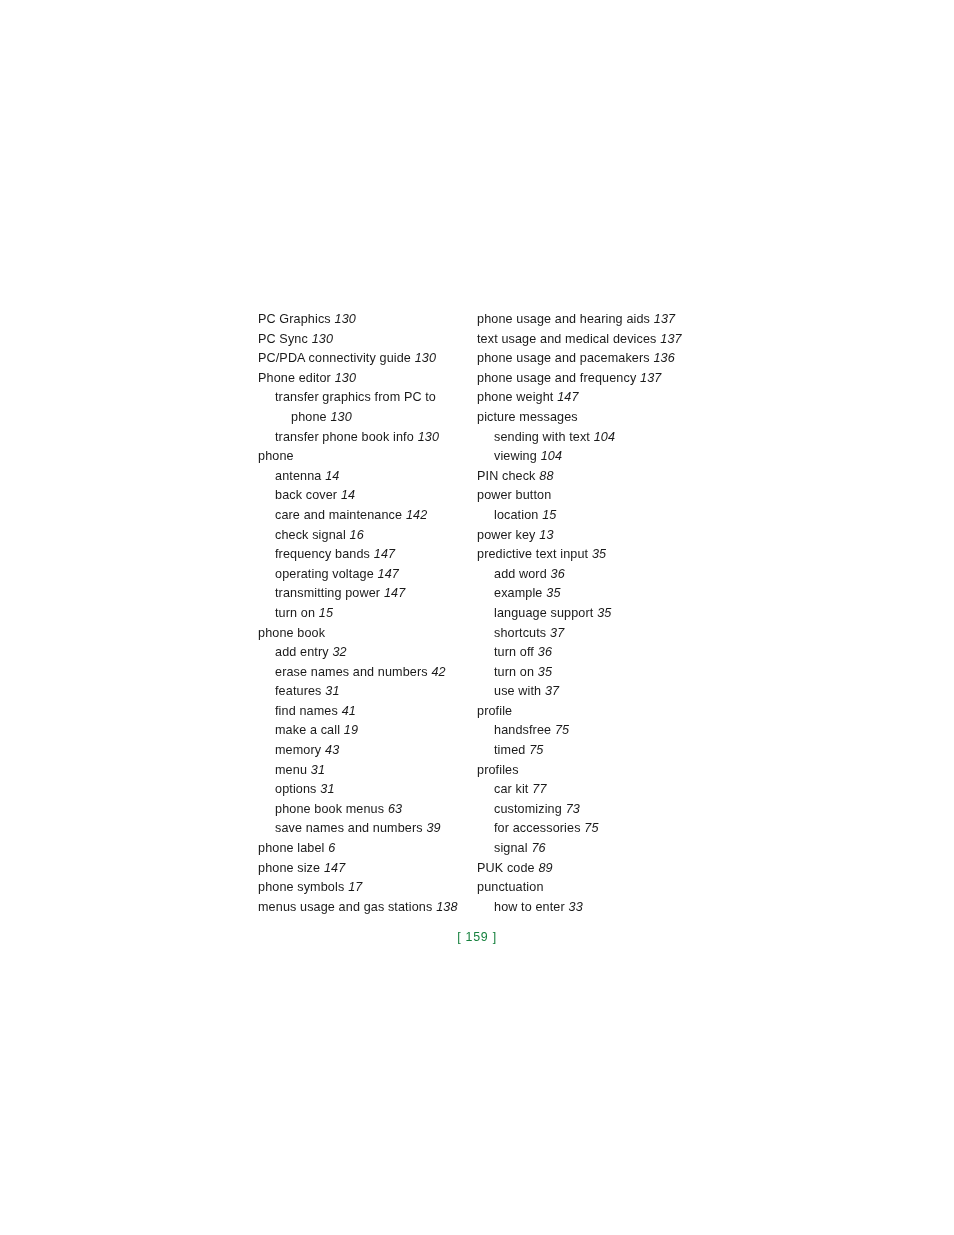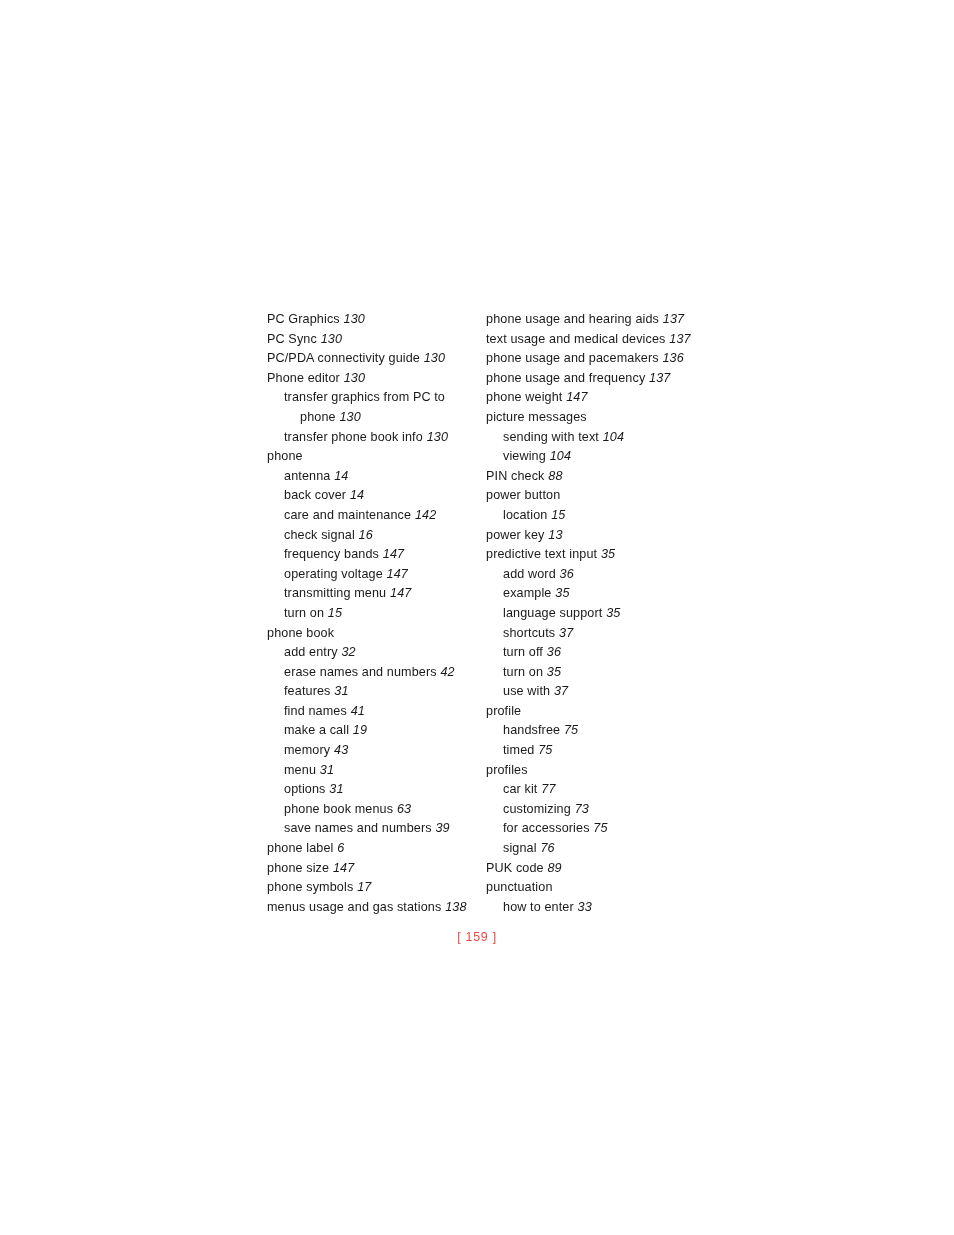--- a/index.html
+++ b/index.html
@@ -20,21 +20,21 @@
     position: absolute;
     left: 0;
     top: 0;
     width: 954px;
     height: 1235px;
   }
 
   
   .index-columns {
     position: absolute;
-    left: 267px;
+    left: 258px;
     top: 310px;
     width: 440px;
     display: flex;
     flex-direction: row;
     align-items: center;
   }
 
   .index-column {
     width: 215px;
     flex: 0 0 215px;
@@ -66,21 +66,21 @@
 
   
   .page-number {
     position: absolute;
     top: 928px;
     left: 0;
     width: 954px;
     text-align: center;
     font-size: 12.4px;
     line-height: 18px;
-    color: #ef4444;
+    color: #15803d;
     letter-spacing: 0.06em;
   }
 </style>
 </head>
 <body>
 
 <div id="index-page">
 
   <div class="index-columns">
     <div class="index-column left">
@@ -91,21 +91,21 @@
         <div class="index-entry lvl-1"><span class="entry-term">transfer graphics from PC to</span></div>
         <div class="index-entry lvl-2"><span class="entry-term">phone</span><span class="entry-page">130</span></div>
         <div class="index-entry lvl-1"><span class="entry-term">transfer phone book info</span><span class="entry-page">130</span></div>
         <div class="index-entry lvl-0"><span class="entry-term">phone</span></div>
         <div class="index-entry lvl-1"><span class="entry-term">antenna</span><span class="entry-page">14</span></div>
         <div class="index-entry lvl-1"><span class="entry-term">back cover</span><span class="entry-page">14</span></div>
         <div class="index-entry lvl-1"><span class="entry-term">care and maintenance</span><span class="entry-page">142</span></div>
         <div class="index-entry lvl-1"><span class="entry-term">check signal</span><span class="entry-page">16</span></div>
         <div class="index-entry lvl-1"><span class="entry-term">frequency bands</span><span class="entry-page">147</span></div>
         <div class="index-entry lvl-1"><span class="entry-term">operating voltage</span><span class="entry-page">147</span></div>
-        <div class="index-entry lvl-1"><span class="entry-term">transmitting menu</span><span class="entry-page">147</span></div>
+        <div class="index-entry lvl-1"><span class="entry-term">transmitting power</span><span class="entry-page">147</span></div>
         <div class="index-entry lvl-1"><span class="entry-term">turn on</span><span class="entry-page">15</span></div>
         <div class="index-entry lvl-0"><span class="entry-term">phone book</span></div>
         <div class="index-entry lvl-1"><span class="entry-term">add entry</span><span class="entry-page">32</span></div>
         <div class="index-entry lvl-1"><span class="entry-term">erase names and numbers</span><span class="entry-page">42</span></div>
         <div class="index-entry lvl-1"><span class="entry-term">features</span><span class="entry-page">31</span></div>
         <div class="index-entry lvl-1"><span class="entry-term">find names</span><span class="entry-page">41</span></div>
         <div class="index-entry lvl-1"><span class="entry-term">make a call</span><span class="entry-page">19</span></div>
         <div class="index-entry lvl-1"><span class="entry-term">memory</span><span class="entry-page">43</span></div>
         <div class="index-entry lvl-1"><span class="entry-term">menu</span><span class="entry-page">31</span></div>
         <div class="index-entry lvl-1"><span class="entry-term">options</span><span class="entry-page">31</span></div>

